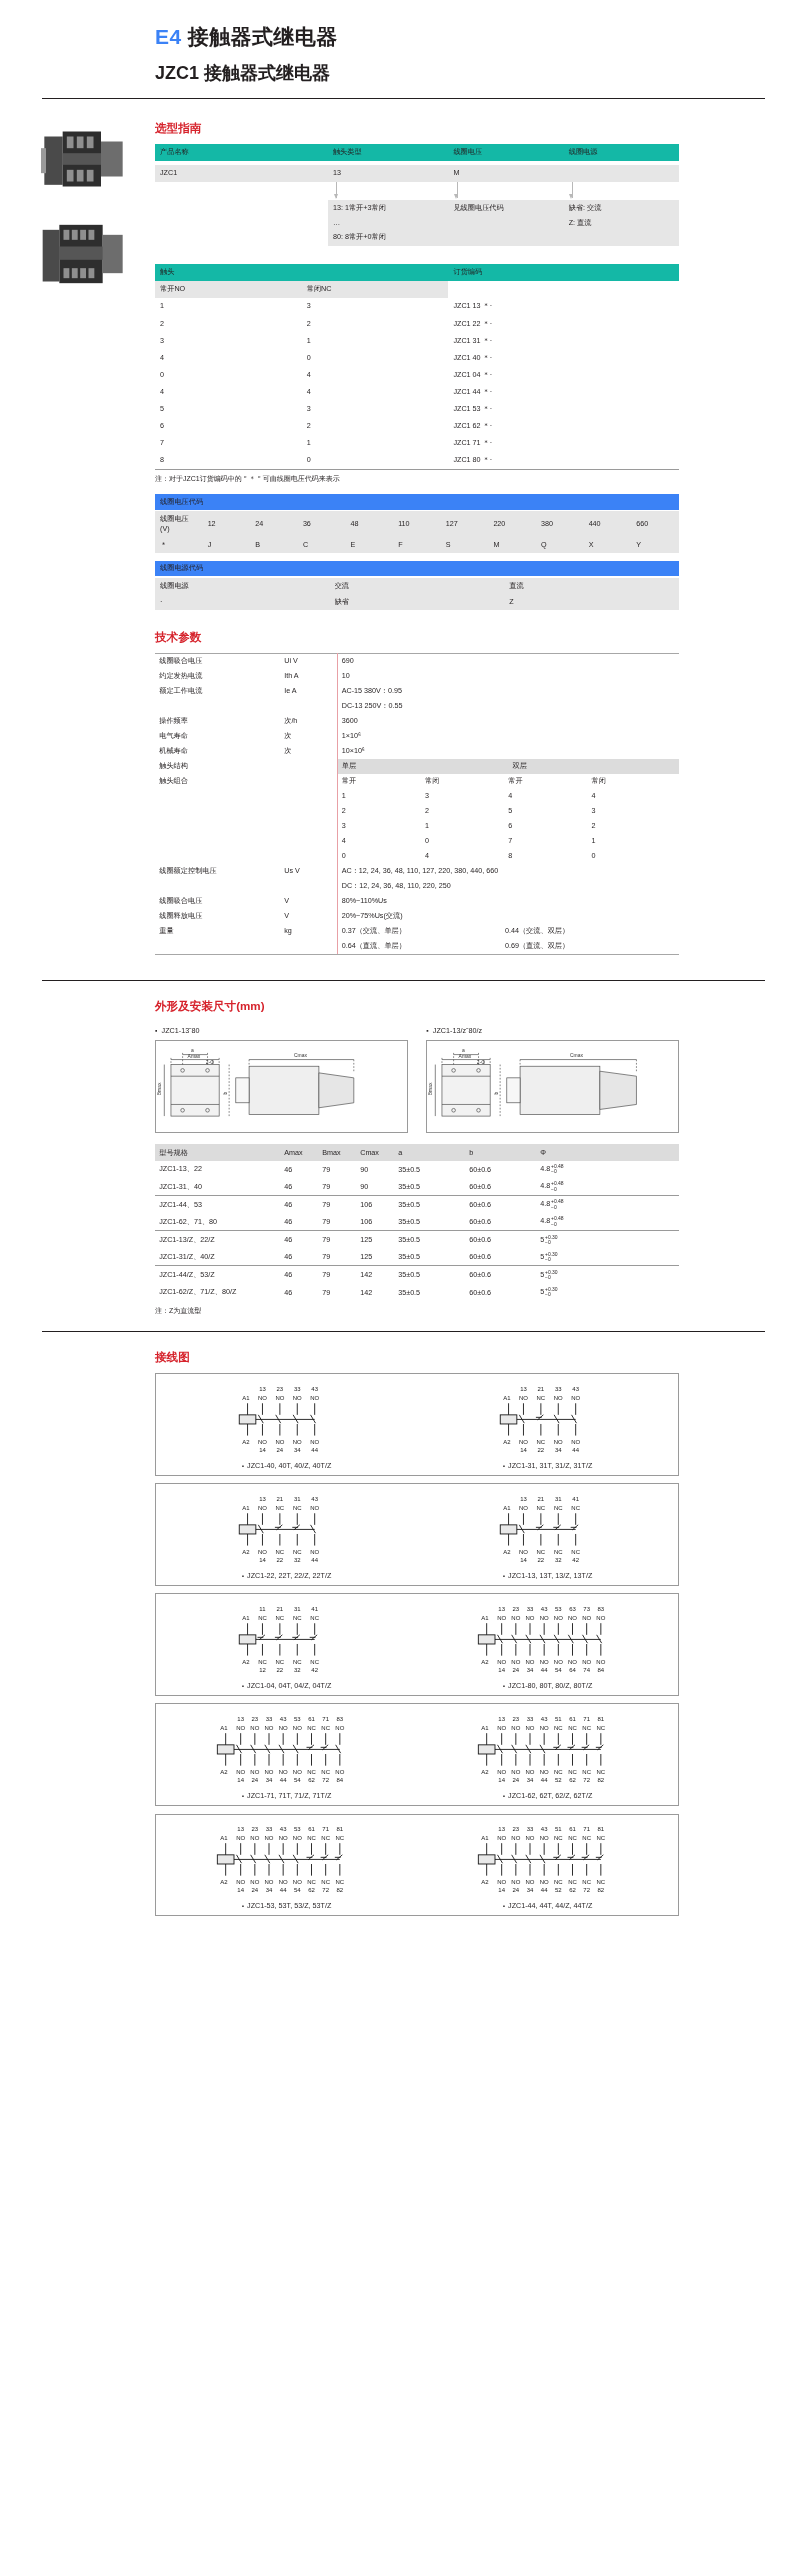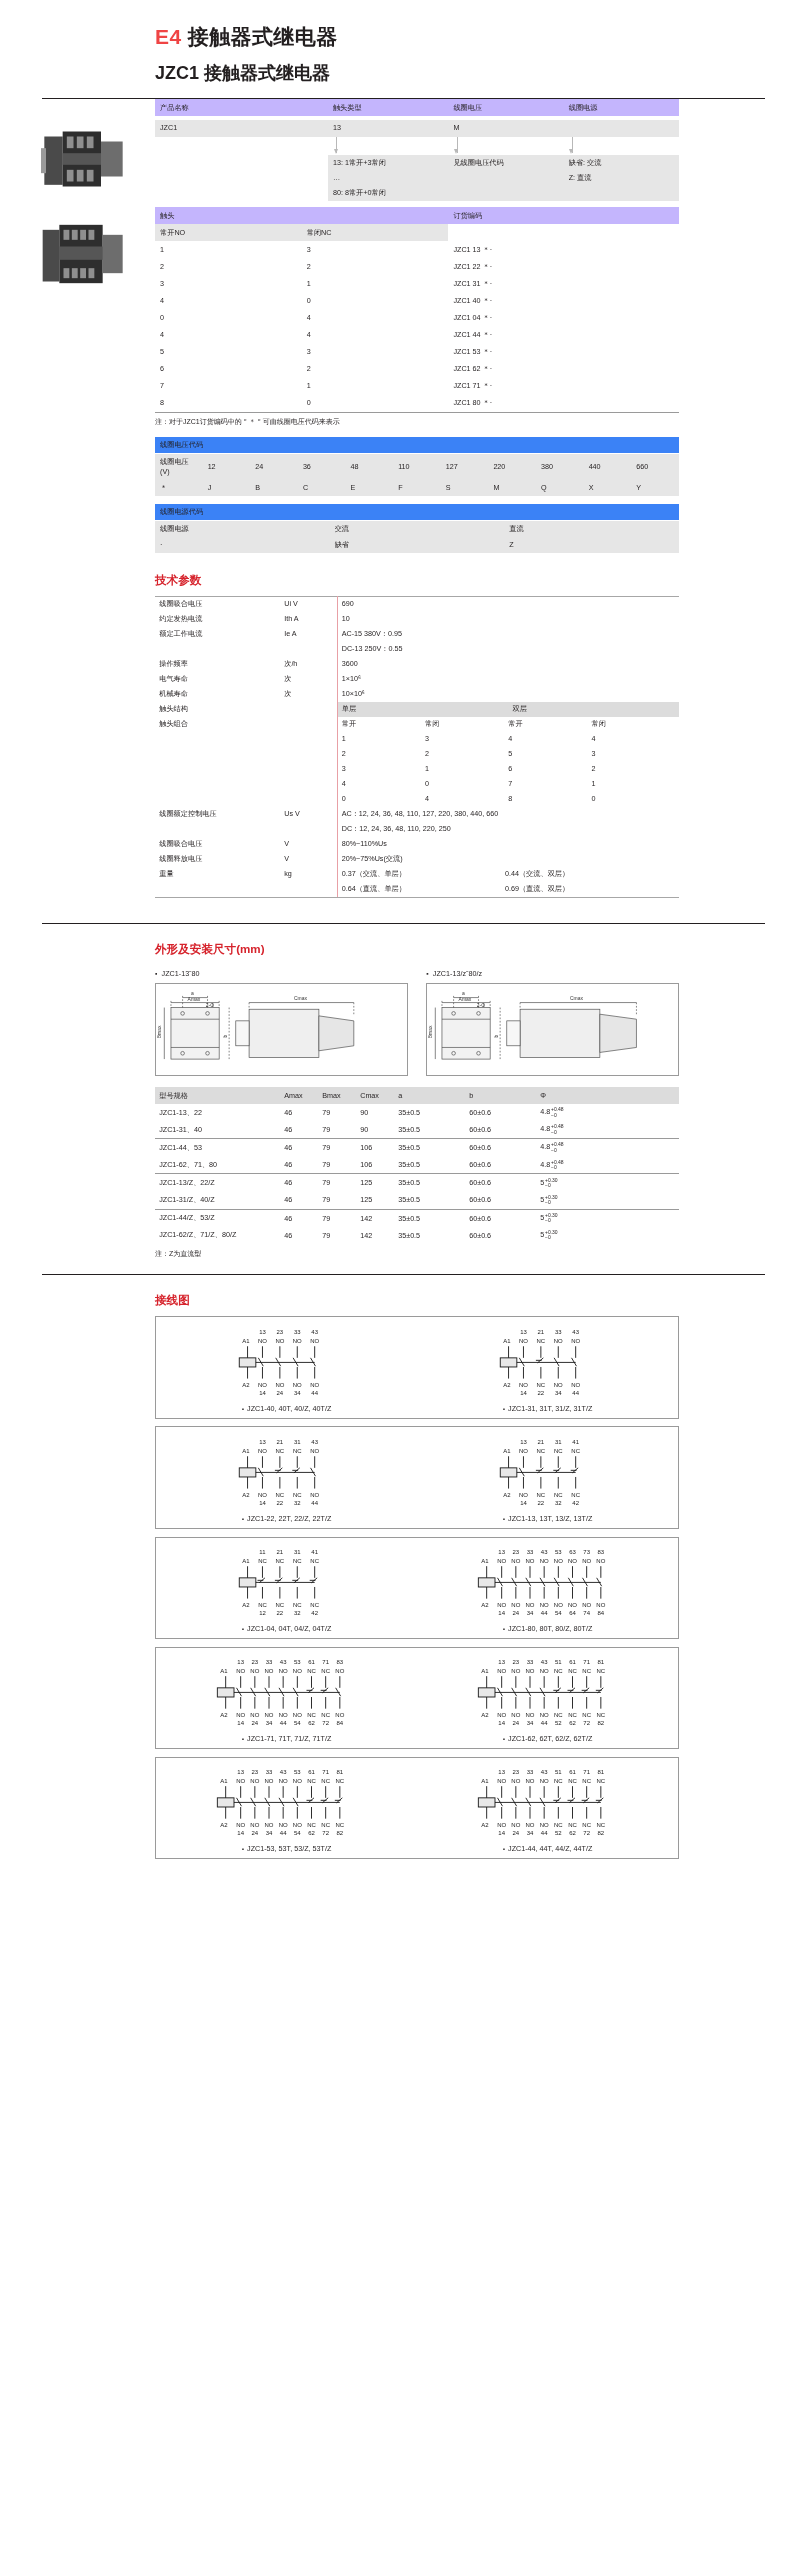--- a/index.html
+++ b/index.html
@@ -9,39 +9,39 @@
     background: #ffffff;
     font-family: "Liberation Sans", "DejaVu Sans", sans-serif;
     color: #231f20;
     -webkit-font-smoothing: antialiased;
   }
   .page { width: 807px; padding: 0; position: relative; }
 
   
   .header { padding: 23px 0 0 0; }
   .title-row { margin-left: 155px; font-size: 21px; font-weight: bold; letter-spacing: 0.4px; }
-  .title-row .code { color: #ef4444; }
+  .title-row .code { color: #3b82f6; }
   .subtitle-row { margin-left: 155px; margin-top: 10px; font-size: 18px; font-weight: bold; }
   .rule-dark { margin: 13.3px 42px 0 42px; border-top: 1.7px solid #231f20; }
 
   
   .sec-head {
     margin-left: 155px; margin-top: 21.6px; margin-bottom: 8.3px;
     font-size: 11.6px; font-weight: bold; color: #d6232c;
   }
 
   
   table { border-collapse: collapse; font-size: 7.2px; }
   .tbl { margin-left: 155px; }
 
   
   .sel-wrap { margin-left: 155px; position: relative; }
   .sel-tbl { width: 524px; table-layout: fixed; }
   .sel-tbl td { padding: 3.3px 5px; vertical-align: top; line-height: 1.45; }
-  .cell-grey { background: #c4b5fd; }
+  .cell-grey { background: #14b8a6; }
   .cell-grey2 { background: #e6e6e6; }
   .gap-row td { height: 3.3px; padding: 0; background: #fff; }
 
   .arrow-row td { height: 18.3px; padding: 0; background: #fff; position: relative; }
   .arrow {
     position: relative; width: 0.8px; height: 16.6px; background: #b8b8b8;
     margin-left: 8.3px;
   }
   .arrow:after {
     content: ""; position: absolute; left: -2.5px; bottom: -0.8px;
@@ -143,20 +143,21 @@
           <rect x="61" y="60" width="7" height="12" fill="#8f8f8f"></rect>
           <rect x="71" y="60" width="7" height="12" fill="#8f8f8f"></rect>
           <rect x="81" y="60" width="7" height="12" fill="#8f8f8f"></rect>
           <rect x="98" y="20" width="24" height="46" fill="#6d6d6d"></rect>
           <rect x="46" y="34" width="52" height="16" fill="#565656"></rect>
         </g>
       </svg>
     </div>
   </div>
 
+  <div class="sec-head">选型指南</div>
 
   <div class="sel-wrap">
     <table class="sel-tbl">
       <tbody>
           <tr>
         <td class="cell-grey" style="width:33%">产品名称</td>
         <td class="cell-grey" style="width:23%">触头类型</td>
         <td class="cell-grey" style="width:22%">线圈电压</td>
         <td class="cell-grey" style="width:22%">线圈电源</td>
       </tr>
@@ -190,21 +191,21 @@
         </td>
         <td class="cell-grey2">见线圈电压代码</td>
         <td class="cell-grey2">
           <div>缺省: 交流</div>
           <div style="margin-top:4.2px">Z: 直流</div>
         </td>
       </tr>
     </tbody>
       </table>
 
-    <table class="sel-tbl" style="margin-top:6px">
+    <table class="sel-tbl" style="margin-top:18px">
       <tbody>
           <tr>
         <td class="cell-grey" colspan="2" style="width:56%">触头</td>
         <td class="cell-grey" style="width:44%">订货编码</td>
       </tr>
       <tr>
         <td class="cell-grey2" style="width:28%">常开NO</td>
         <td class="cell-grey2" style="width:28%">常闭NC</td>
         <td></td>
       </tr>

